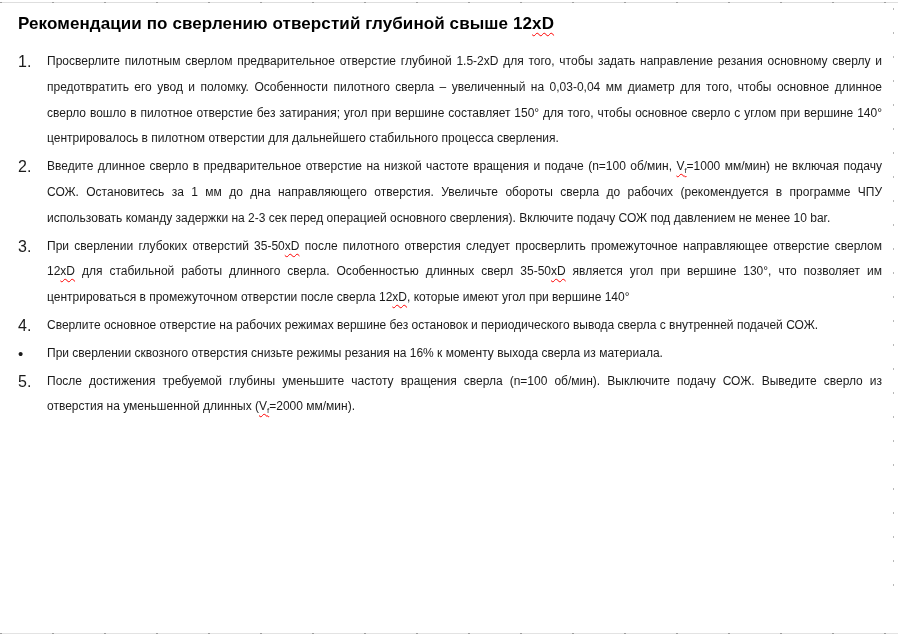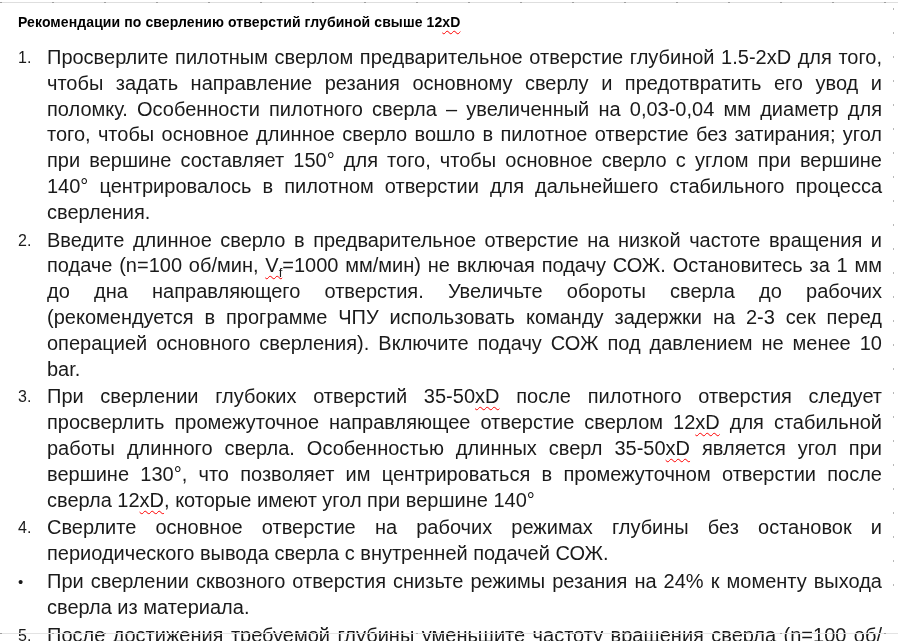--- a/index.html
+++ b/index.html
@@ -24,40 +24,40 @@
   }
   .grid-bottom {
     position: absolute; top: 633px; left: 0; width: 898px; height: 1px;
     background: repeating-linear-gradient(to right, #9e9e9e 0 2px, #e3e3e3 2px 52px);
   }
   .grid-right {
     position: absolute; top: 8px; right: 18px; width: 1px; height: 600px;
     background: repeating-linear-gradient(to bottom, #b8b8b8 0 2px, transparent 2px 24px);
   }
   .title {
-    font-size: 14px;
+    font-size: 17px;
     font-weight: bold;
     color: #000000;
     margin: 4px 0 15px 0;
     letter-spacing: 0.1px;
   }
   .row {
     display: flex;
     align-items: flex-start;
     margin: 0 0 2px 0;
   }
   .marker {
     flex: 0 0 29px;
     font-size: 16px;
     line-height: 25.8px;
   }
   .marker.bullet { font-size: 15px; }
   .text {
     flex: 1;
-    font-size: 20px;
+    font-size: 12px;
     line-height: 25.8px;
     text-align: justify;
   }
   .sq {
     text-decoration: underline;
     text-decoration-style: wavy;
     text-decoration-color: #ff0000;
     text-decoration-thickness: 1px;
     text-decoration-skip-ink: none;
     text-underline-offset: 3px;
@@ -88,26 +88,26 @@
     <div class="text"><span>Введите длинное сверло в предварительное отверстие на низкой частоте вращения и подаче (n=100 об/мин, </span><span class="sq"><span>V</span><sub class="f">f</sub></span><span>=1000 мм/мин) не включая подачу СОЖ. Остановитесь за 1 мм до дна направляющего отверстия. Увеличьте обороты сверла до рабочих (рекомендуется в программе ЧПУ использовать команду задержки на 2-3 сек перед операцией основного сверления). Включите подачу СОЖ под давлением не менее 10 bar.</span></div>
   </div>
 
   <div class="row">
     <span class="marker">3.</span>
     <div class="text"><span>При сверлении глубоких отверстий 35-50</span><span class="sq">xD</span><span> после пилотного отверстия следует просверлить промежуточное направляющее отверстие сверлом 12</span><span class="sq">xD</span><span> для стабильной работы длинного сверла. Особенностью длинных сверл 35-50</span><span class="sq">xD</span><span> является угол при вершине 130°, что позволяет им центрироваться в промежуточном отверстии после сверла 12</span><span class="sq">xD</span><span>, которые имеют угол при вершине 140°</span></div>
   </div>
 
   <div class="row">
     <span class="marker">4.</span>
-    <div class="text">Сверлите основное отверстие на рабочих режимах глубины без остановок и периодического вывода сверла с внутренней подачей СОЖ.</div>
+    <div class="text">Сверлите основное отверстие на рабочих режимах вершине без остановок и периодического вывода сверла с внутренней подачей СОЖ.</div>
   </div>
 
   <div class="row">
     <span class="marker bullet">•</span>
-    <div class="text">При сверлении сквозного отверстия снизьте режимы резания на 24% к моменту выхода сверла из материала.</div>
+    <div class="text">При сверлении сквозного отверстия снизьте режимы резания на 16% к моменту выхода сверла из материала.</div>
   </div>
 
   <div class="row">
     <span class="marker">5.</span>
     <div class="text"><span>После достижения требуемой глубины уменьшите частоту вращения сверла (n=100 об/мин). Выключите подачу СОЖ. Выведите сверло из отверстия на уменьшенной длинных (</span><span class="sq"><span>V</span><sub class="f">f</sub></span><span>=2000 мм/мин).</span></div>
   </div>
 
 </div>
 
 </body></html>

